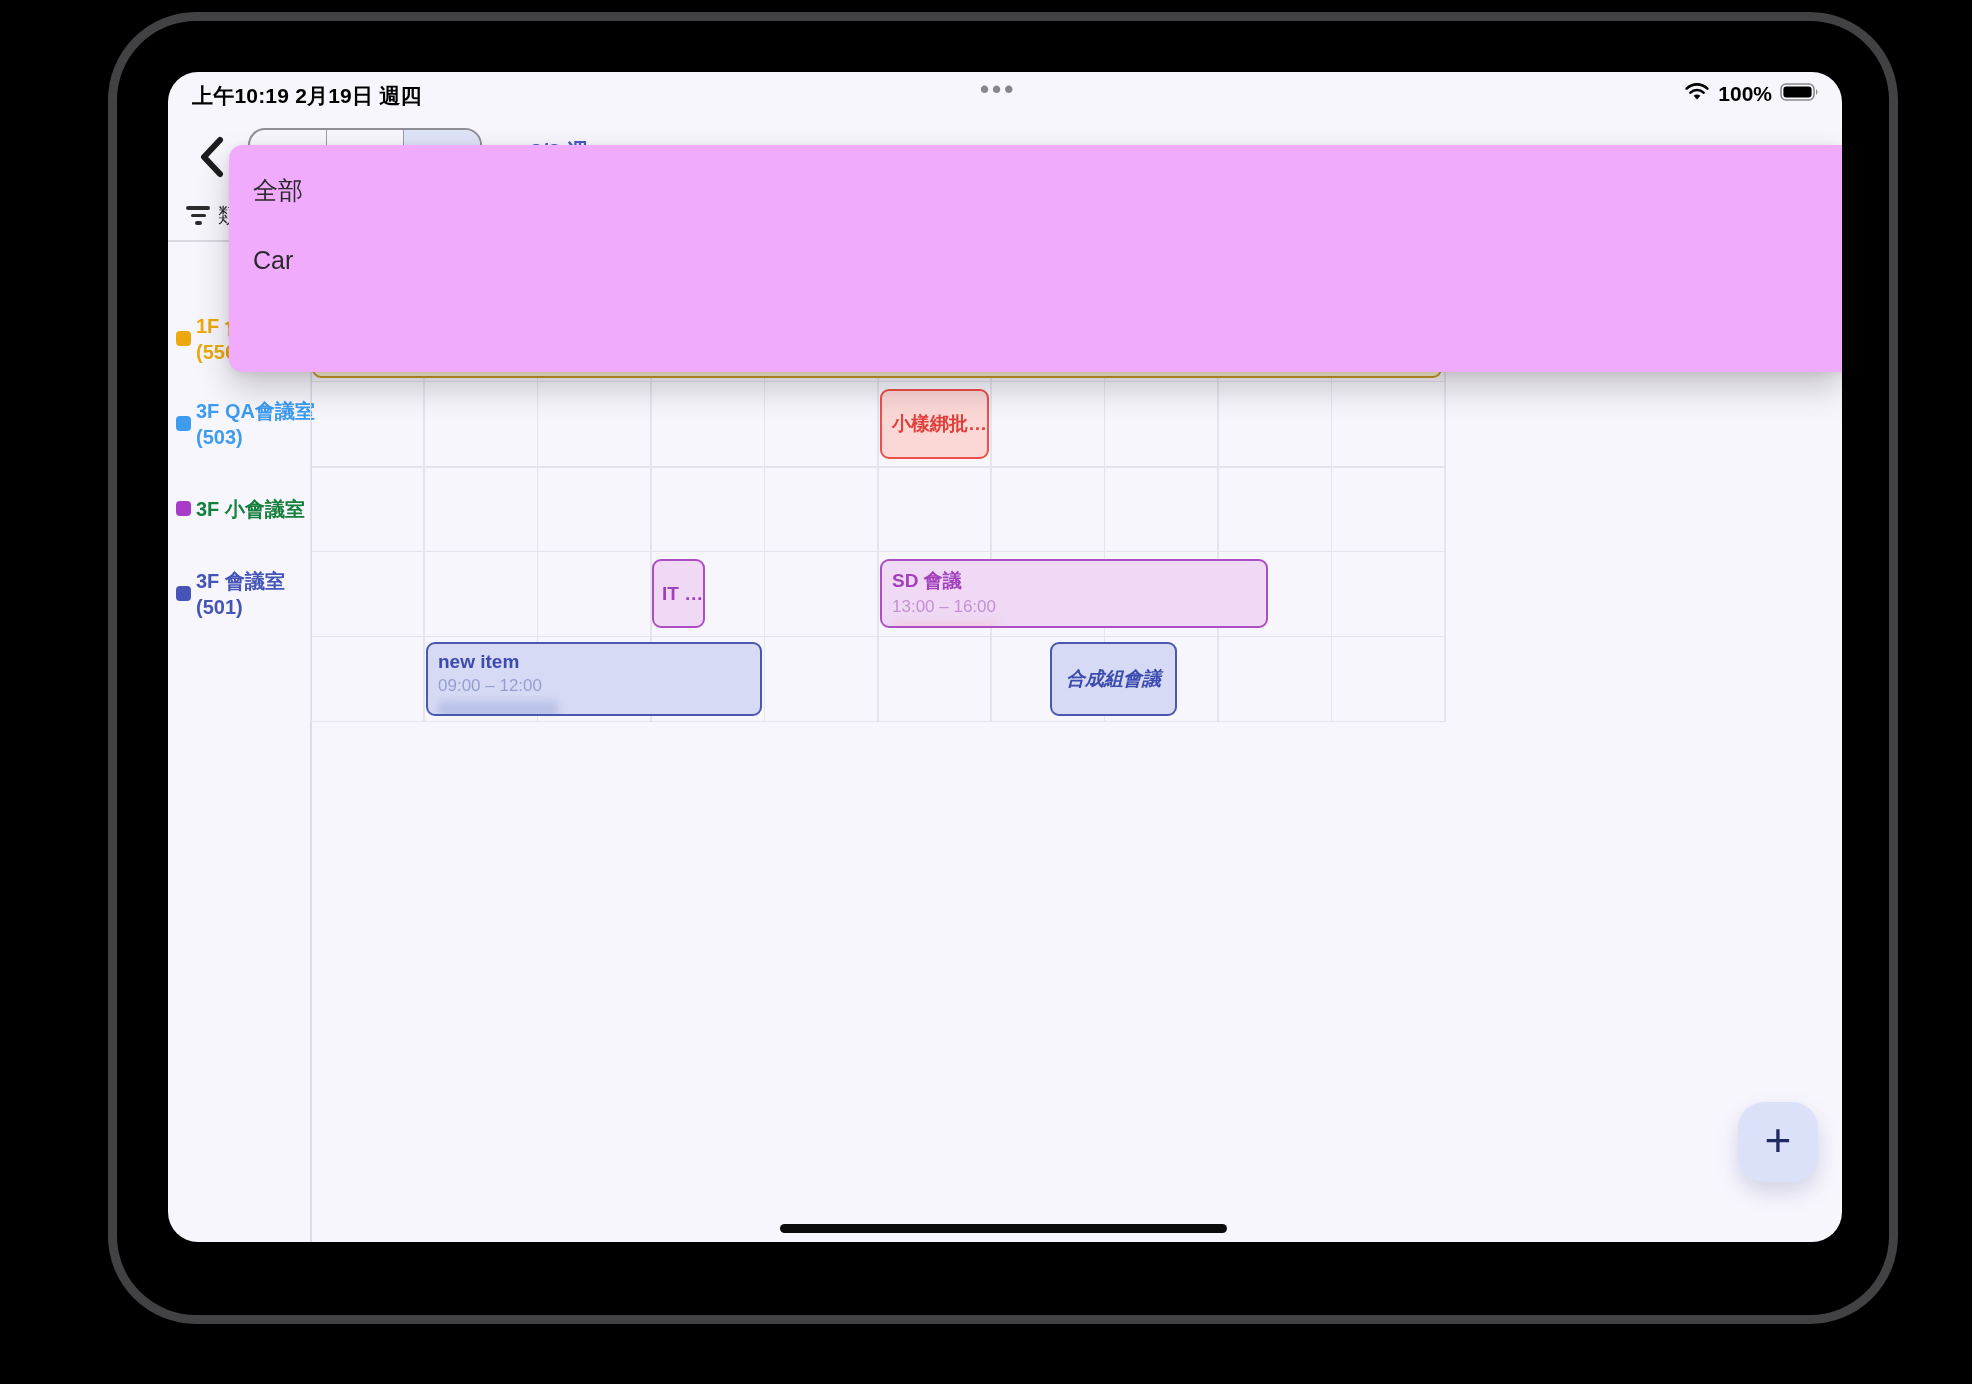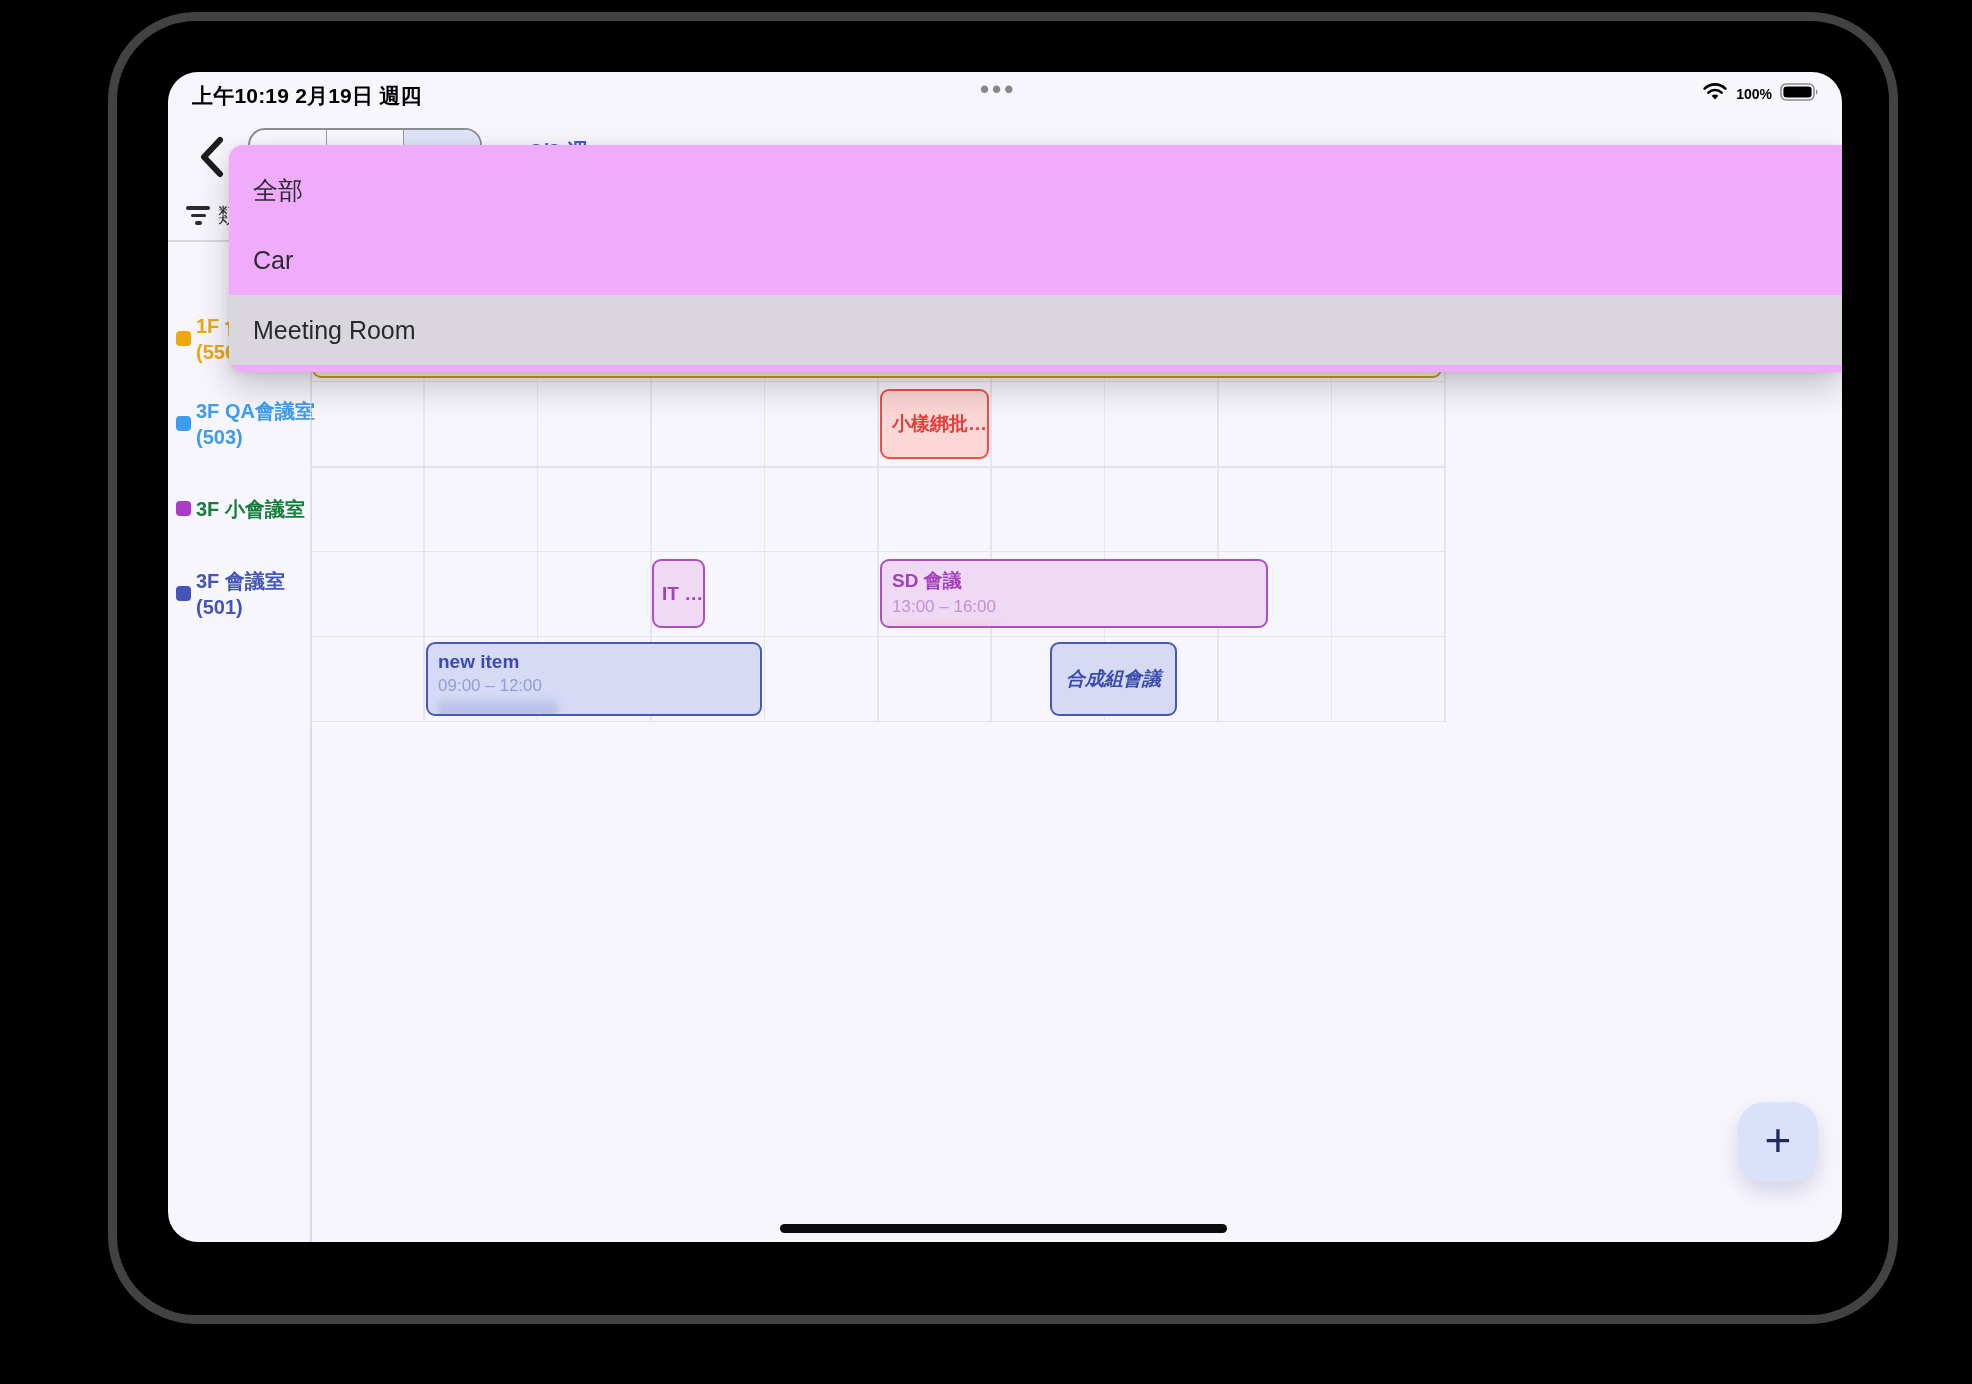--- a/index.html
+++ b/index.html
@@ -9,21 +9,21 @@
     border-radius:88px;background:#000;border:9px solid #424244;}
   .screen{position:absolute;left:51px;top:51px;width:1674px;height:1170px;
     border-radius:30px;background:#f8f6fd;overflow:hidden;}
 
   
   .statusbar{position:absolute;left:0;top:0;width:100%;height:44px;}
   .sb-left{position:absolute;left:24px;top:10px;font-size:21px;font-weight:700;color:#000;letter-spacing:.2px;}
   .sb-left .sb-date{margin-left:6px;}
   .sb-dots{position:absolute;left:812px;top:2px;color:#86868b;font-size:26px;letter-spacing:3px;font-weight:700;}
   .sb-right{position:absolute;right:22px;top:10px;display:flex;align-items:center;gap:8px;}
-  .sb-batt-txt{font-size:14px;font-weight:700;color:#000;}
+  .sb-batt-txt{font-size:21px;font-weight:700;color:#000;}
 
   
   .back-chip{position:absolute;left:28px;top:64px;width:36px;height:44px;}
   .segmented{position:absolute;left:80px;top:56px;width:234px;height:62px;border:2px solid #8f8f96;
     border-radius:17px;display:flex;background:#f8f6fd;overflow:hidden;}
   .seg{flex:1;display:flex;align-items:center;justify-content:center;border-right:1.5px solid #9a9aa1;}
   .seg:last-child{border-right:none;}
   .seg.sel{background:#dfe3f8;}
   .dots6{display:grid;grid-template-columns:repeat(3,1fr);gap:5px;}
   .dots6 i{width:6px;height:6px;border-radius:50%;background:#1c1c1e;}
@@ -216,21 +216,20 @@
         <div class="redact" style="width:120px;background:#b9c1e7;"></div>
       </div>
 
       <div class="event ev-indigo center-all" style="left:882px;top:570px;width:127px;height:74px;font-style:italic;">
         <div class="ti">合成組會議</div>
       </div>
 
       <div class="menu">
         <div class="menu-item">全部</div>
         <div class="menu-item">Car</div>
-        <div class="menu-item sel">Meeting Room</div>
       </div>
 
       <div class="fab">
         <span>+</span>
       </div>
 
       <div class="home-indicator"></div>
 
     </div>
   </div>

